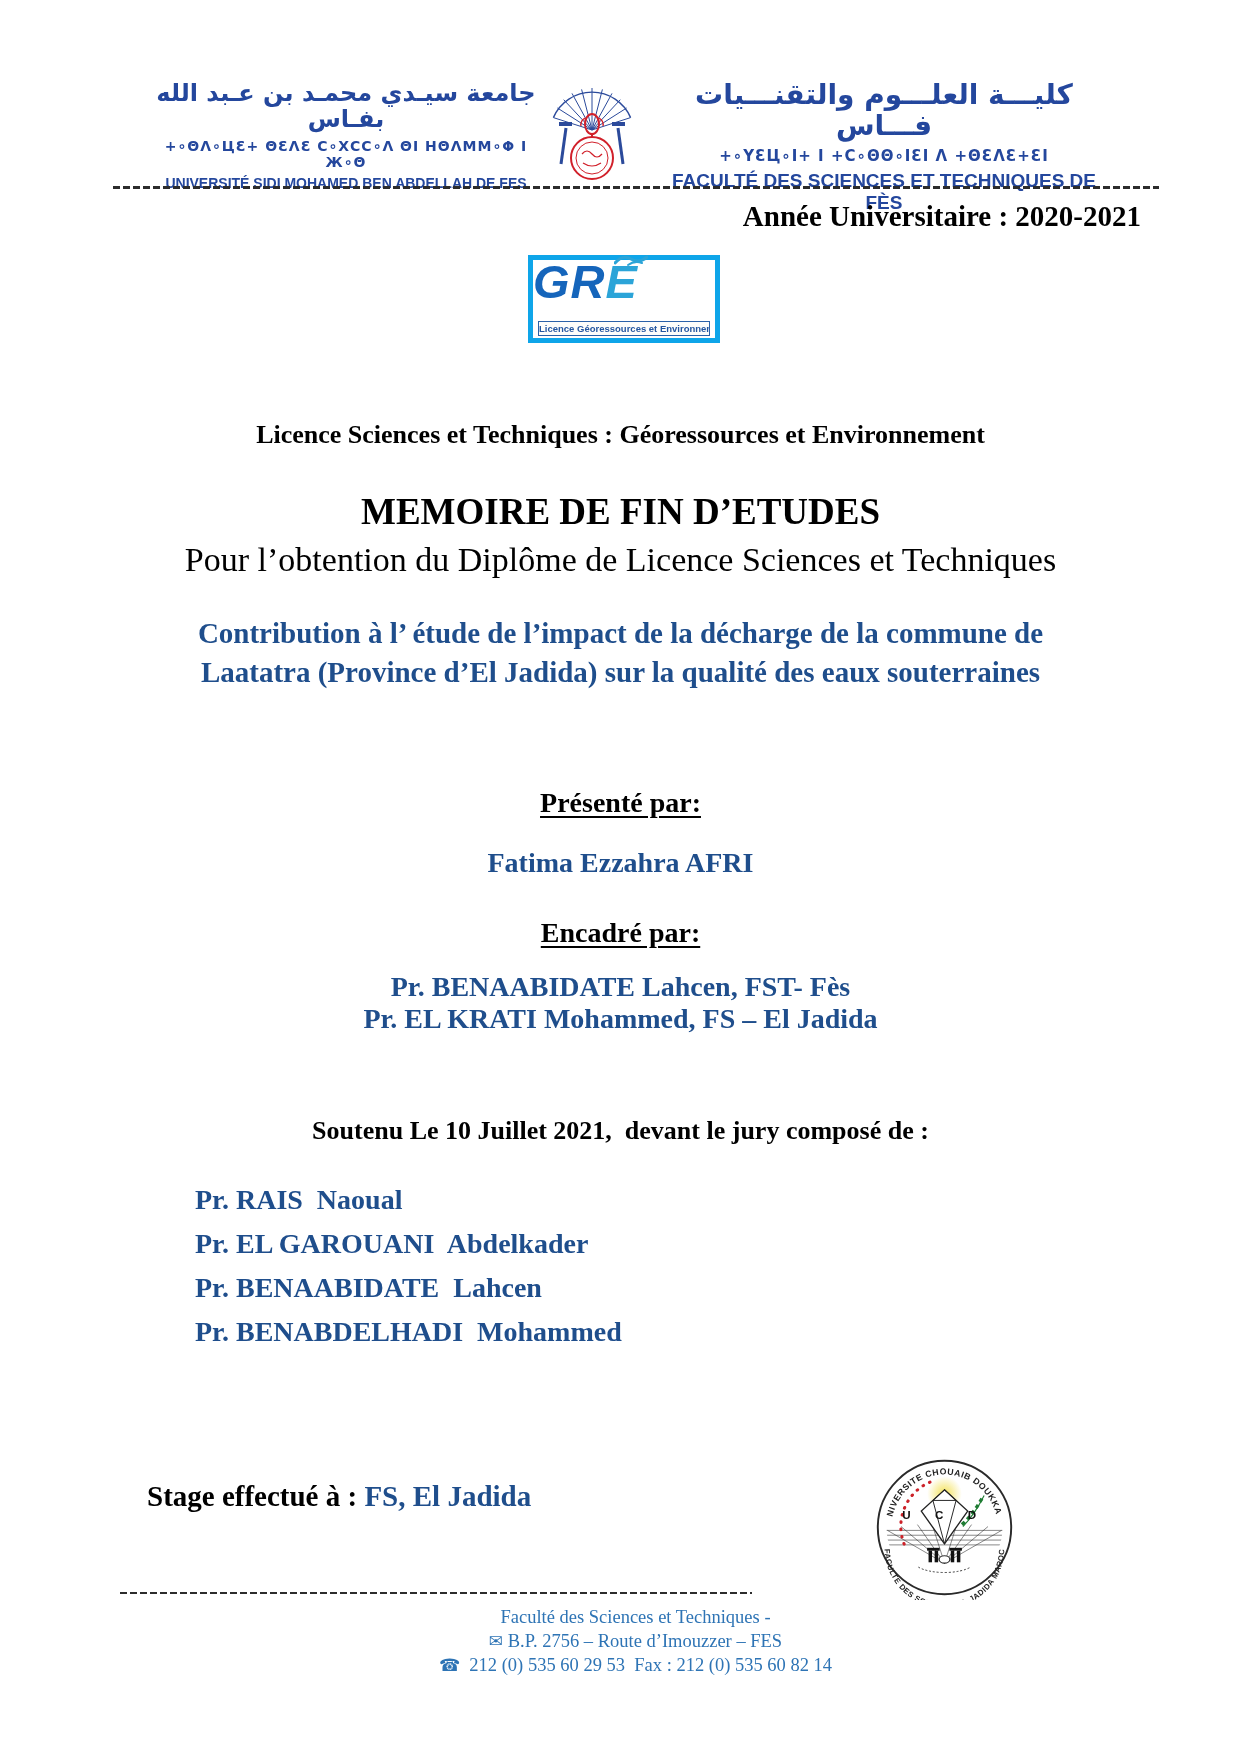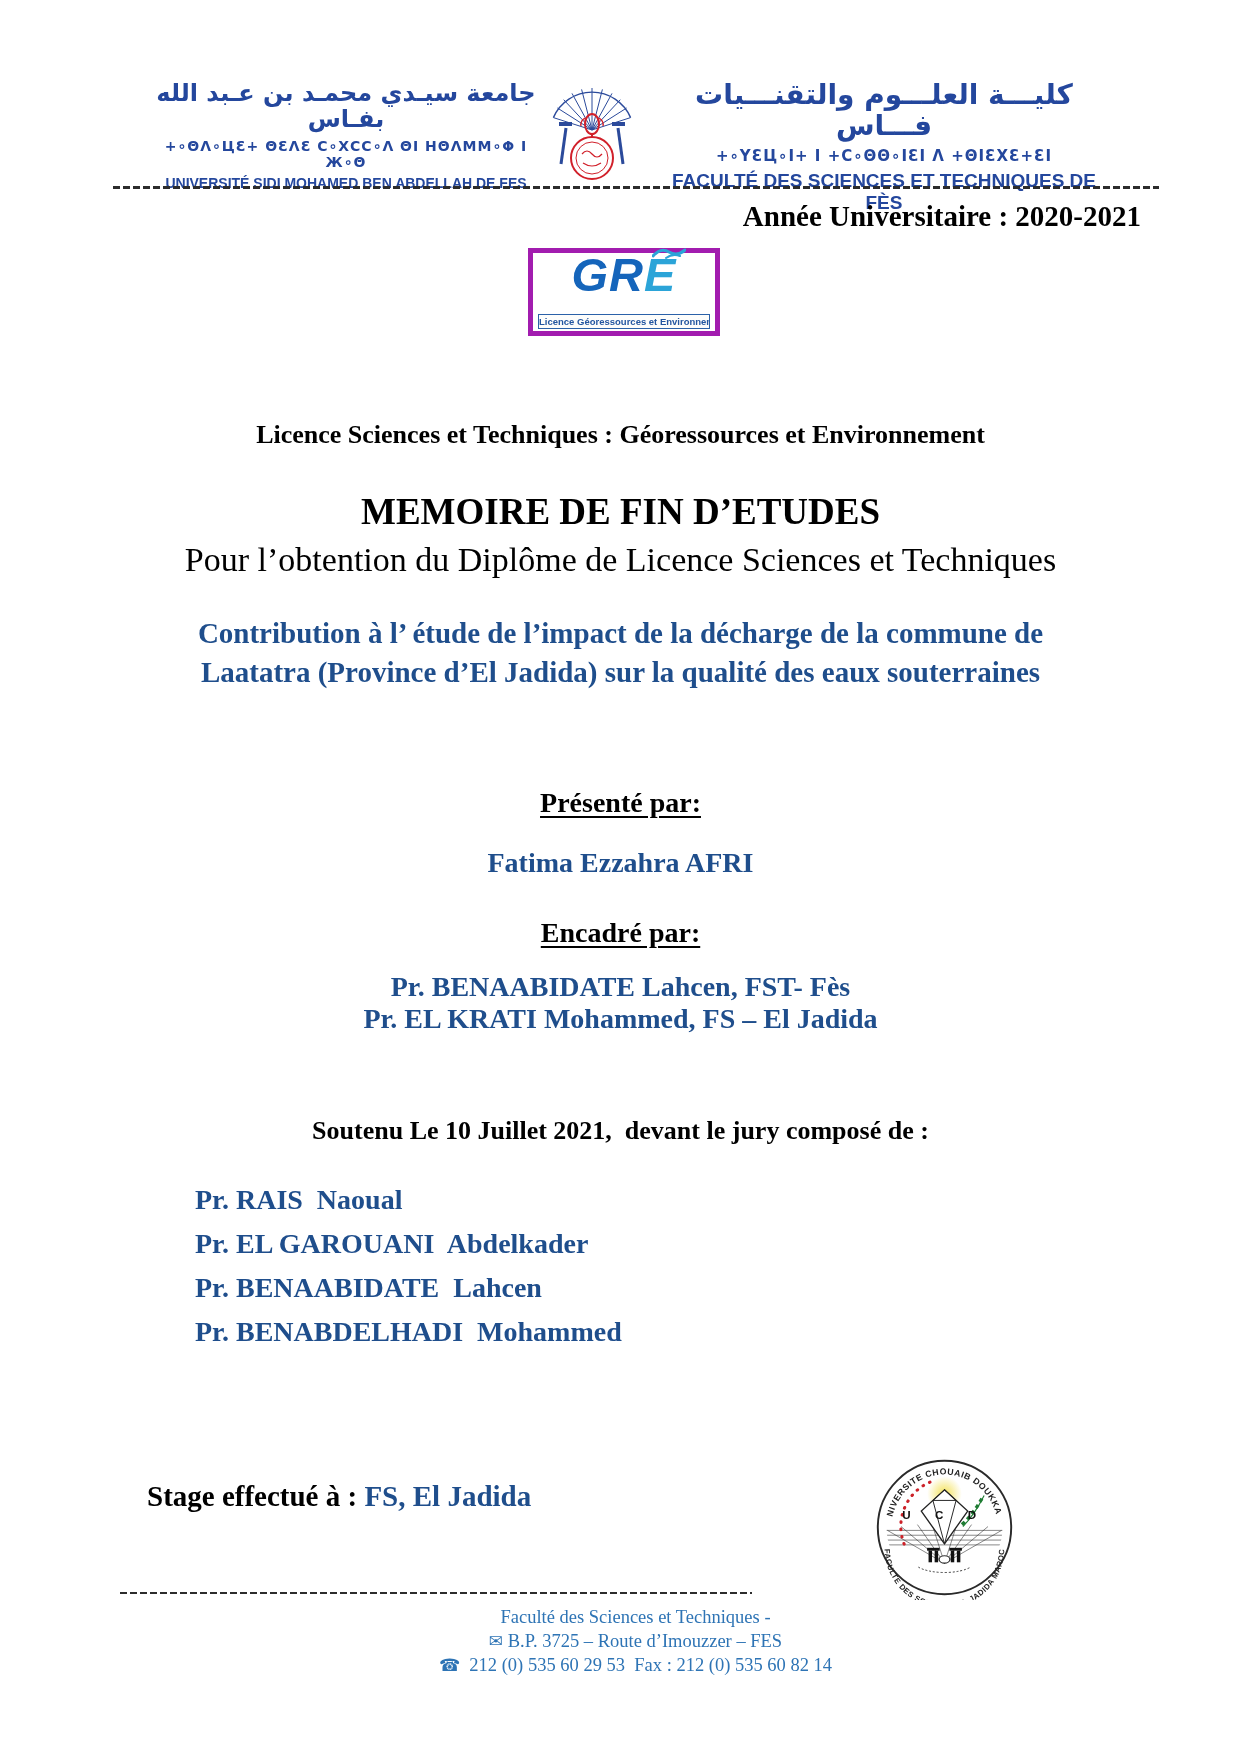--- a/index.html
+++ b/index.html
@@ -21,22 +21,22 @@
   .emblem{position:absolute;left:546px;top:68px;width:92px;height:118px;}
 
   .dashline{position:absolute;height:3px;
     background:repeating-linear-gradient(90deg,#2c2c2c 0 7px,transparent 7px 10px);}
   .dash-top{left:113px;top:186px;width:1046px;}
   .dash-footer{left:120px;top:1592px;width:632px;height:2px;}
 
   .annee{position:absolute;top:200px;right:100px;font-size:29px;font-weight:bold;}
 
   
-  .gre-box{position:absolute;left:528px;top:248px;width:182px;height:78px;border:5px solid #a21caf;
-           background:#fff;text-align:center;}
+  .gre-box{position:absolute;left:528px;top:255px;width:182px;height:78px;border:5px solid #0ea5e9;
+           background:#fff;text-align:left;}
   .gre-text{position:relative;display:inline-block;margin-top:-4px;
             font-family:"Liberation Sans", sans-serif;font-weight:bold;font-style:italic;
             font-size:47px;letter-spacing:1px;line-height:1.1;}
   .gre-gr{color:#1565bb;}
   .gre-e{color:#2ba4d8;}
   .gre-wave{position:absolute;top:-4px;right:-10px;width:34px;height:15px;}
   .gre-caption{position:absolute;left:5px;right:5px;bottom:2px;border:1px solid #2b61a8;
                font-family:"Liberation Sans", sans-serif;font-weight:bold;font-size:9.5px;
                color:#2456a0;padding:1px 0;background:#fdfdfb;white-space:nowrap;overflow:hidden;}
 
@@ -102,21 +102,21 @@
       <path d="M 39,50 q -5,3 -4,8 M 53,50 q 5,3 4,8" stroke-width="1.4"></path>
       <circle cx="46" cy="90" r="21" stroke-width="2"></circle>
       <circle cx="46" cy="90" r="16" stroke-width="1"></circle>
       <path d="M 36,86 q 5,-6 10,0 q 5,6 10,0 M 37,95 q 9,6 18,0" stroke-width="1.2"></path>
       <path d="M 46,66 l 0,4" stroke-width="2"></path>
     </g>
   </svg>
 
   <div class="hdr-right">
     <div class="arabic-line" dir="rtl">كليـــة العلـــوم والتقنـــيات فـــاس</div>
-    <div class="tifinagh-line">+∘ΥƐЦ∘Ι+ Ι +C∘ΘΘ∘ΙƐΙ Λ +ΘΙƐΧƐ+ƐΙ</div>
+    <div class="tifinagh-line">+∘ΥƐЦ∘Ι+ Ι +C∘ΘΘ∘ΙƐΙ Λ +ΘƐΛƐ+ƐΙ</div>
     <div class="latin-line">FACULTÉ DES SCIENCES ET TECHNIQUES DE FÈS</div>
   </div>
 
   <div class="dashline dash-top"></div>
 
   <div class="annee">Année Universitaire : 2020-2021</div>
 
   <div class="gre-box">
     <span class="gre-text">
       <span class="gre-gr">GR</span><span class="gre-e">E</span>
@@ -205,17 +205,17 @@
       <textPath href="#arc-top" startOffset="50%" text-anchor="middle">UNIVERSITE CHOUAIB DOUKKALI</textPath>
     </text>
     <text font-family="Liberation Sans, sans-serif" font-size="8" font-weight="bold" fill="#222" letter-spacing="0.5">
       <textPath href="#arc-bottom" startOffset="50%" text-anchor="middle">FACULTE DES SCIENCES EL JADIDA MAROC</textPath>
     </text>
   </svg>
 
   <div class="dashline dash-footer"></div>
   <div class="footer">
     <div>Faculté des Sciences et Techniques -</div>
-    <div><span class="icon">✉</span> <span>B.P. 3725 – Route d’Imouzzer – FES</span></div>
+    <div><span class="icon">✉</span> <span>B.P. 2756 – Route d’Imouzzer – FES</span></div>
     <div><span class="icon">☎</span>  <span>212 (0) 535 60 29 53  Fax : 212 (0) 535 60 82 14</span></div>
   </div>
 
 </div>
 
 </body></html>

